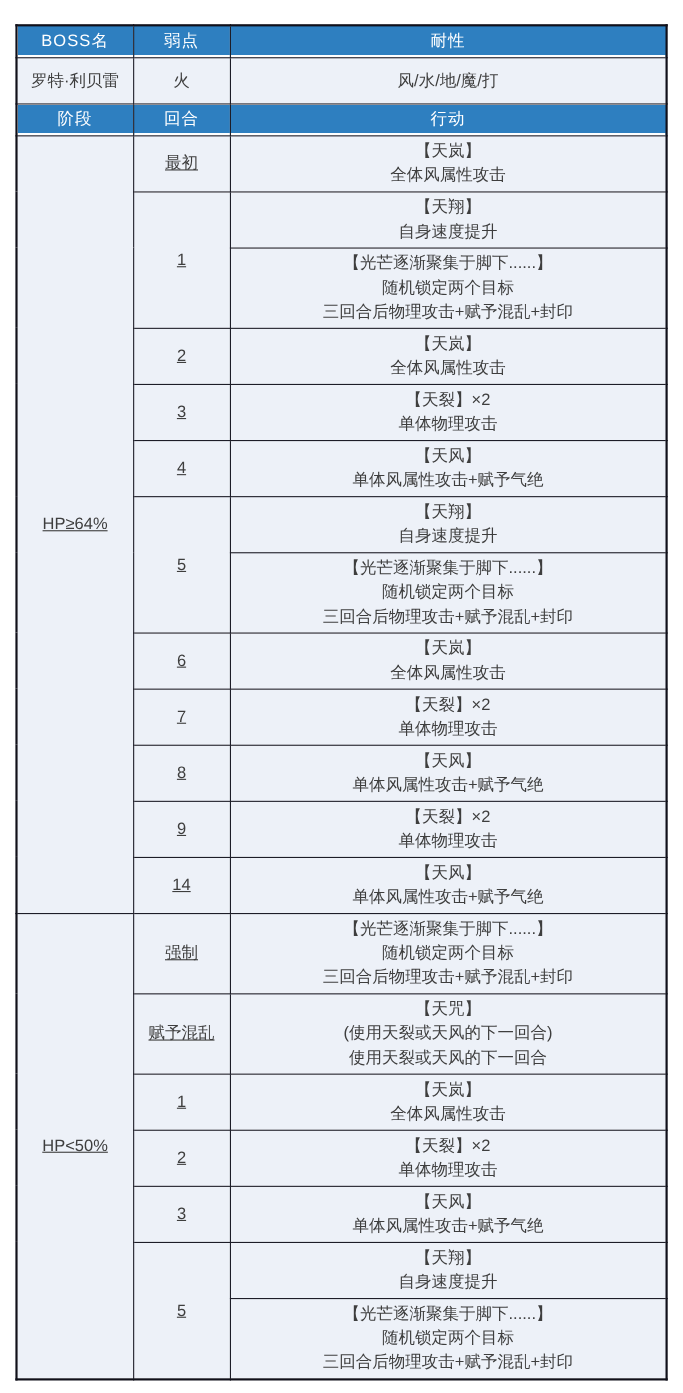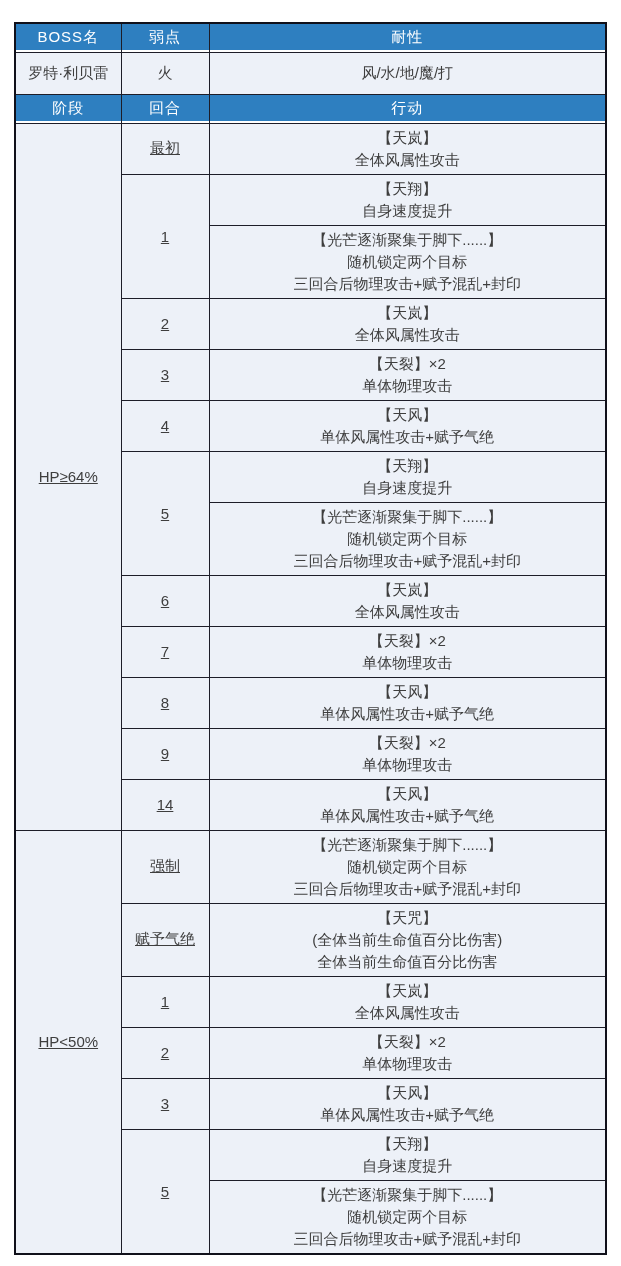--- a/index.html
+++ b/index.html
@@ -177,25 +177,25 @@
         <tr>
           <td class="phase-cell" rowspan="7">HP&lt;50%</td>
           <td class="turn-cell" rowspan="1">强制</td>
           <td class="action-cell three-line">
             <div class="action-line">【光芒逐渐聚集于脚下......】</div>
             <div class="action-line">随机锁定两个目标</div>
             <div class="action-line">三回合后物理攻击+赋予混乱+封印</div>
           </td>
         </tr>
         <tr>
-          <td class="turn-cell" rowspan="1">赋予气绝</td>
+          <td class="turn-cell" rowspan="1">赋予混乱</td>
           <td class="action-cell three-line">
             <div class="action-line">【天咒】</div>
-            <div class="action-line">(全体当前生命值百分比伤害)</div>
-            <div class="action-line">全体当前生命值百分比伤害</div>
+            <div class="action-line">(使用天裂或天风的下一回合)</div>
+            <div class="action-line">使用天裂或天风的下一回合</div>
           </td>
         </tr>
         <tr>
           <td class="turn-cell" rowspan="1">1</td>
           <td class="action-cell two-line">
             <div class="action-line">【天岚】</div>
             <div class="action-line">全体风属性攻击</div>
           </td>
         </tr>
         <tr>

